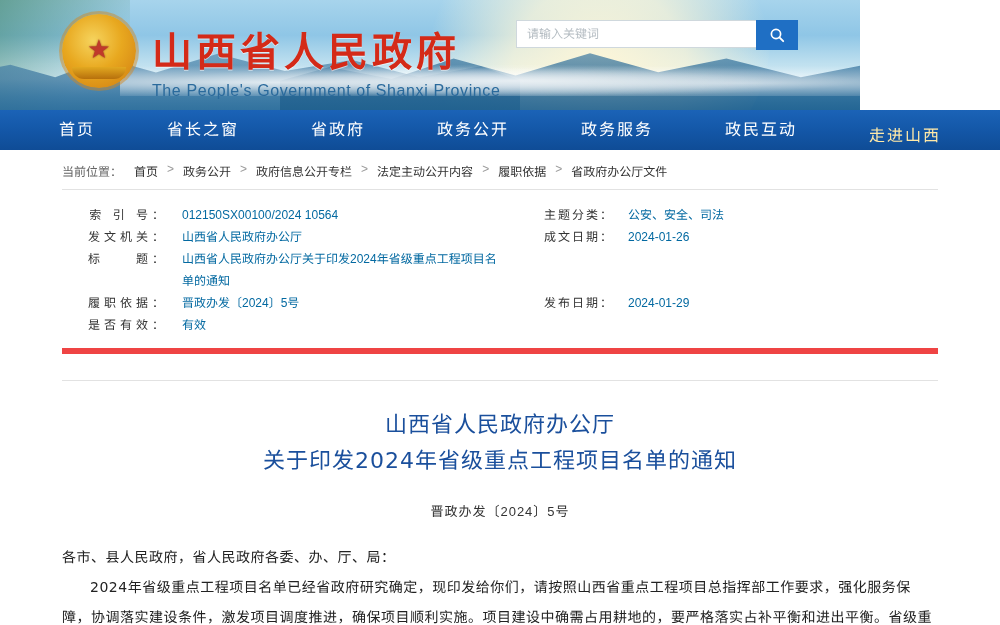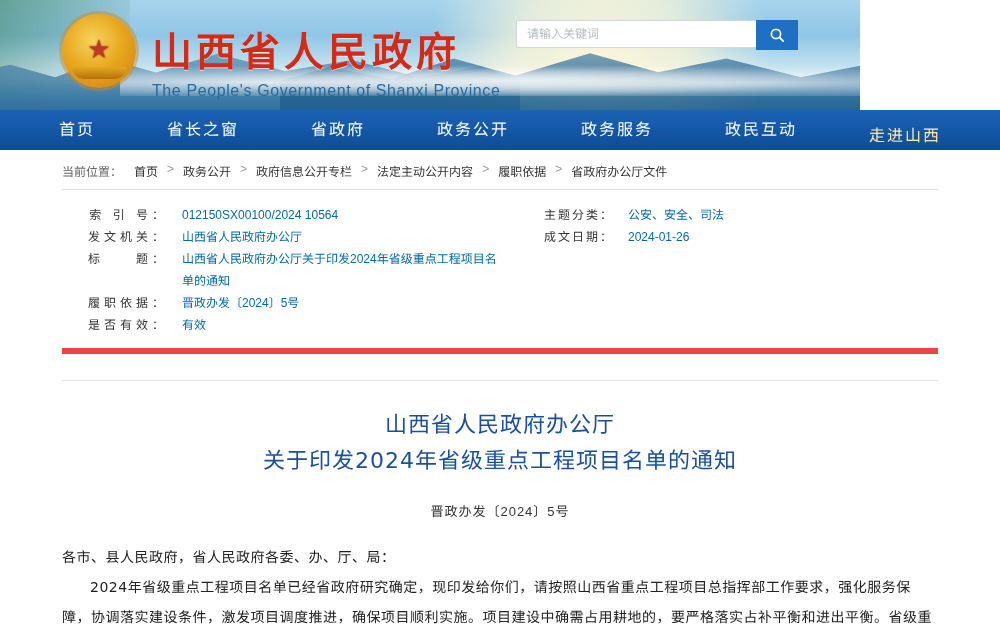--- a/index.html
+++ b/index.html
@@ -249,20 +249,24 @@
 
     <div class="col right">
       <div class="row">
         <span class="k">主题分类：</span>
         <span class="v">公安、安全、司法</span>
       </div>
       <div class="row">
         <span class="k">成文日期：</span>
         <span class="v">2024-01-26</span>
       </div>
+      <div class="row" style="margin-top:44px;">
+        <span class="k">发布日期：</span>
+        <span class="v">2024-01-29</span>
+      </div>
     </div>
   </div>
 
   <div class="article">
     <div class="doc-title">山西省人民政府办公厅</div>
     <div class="doc-title">关于印发2024年省级重点工程项目名单的通知</div>
     <div class="doc-number">晋政办发〔2024〕5号</div>
 
     <div class="doc-body">
       <p>各市、县人民政府，省人民政府各委、办、厅、局：</p>

